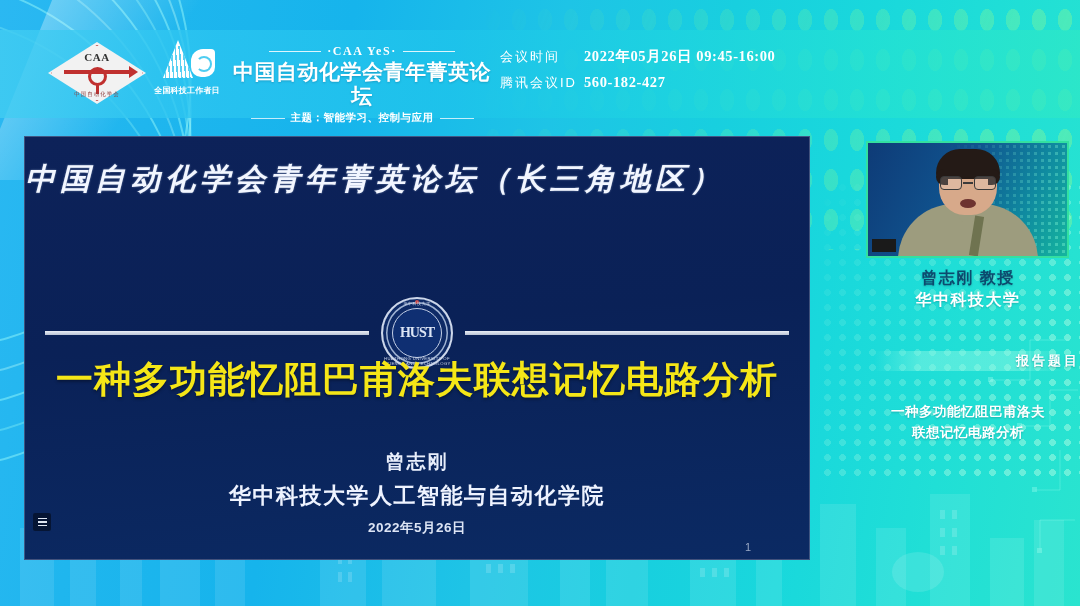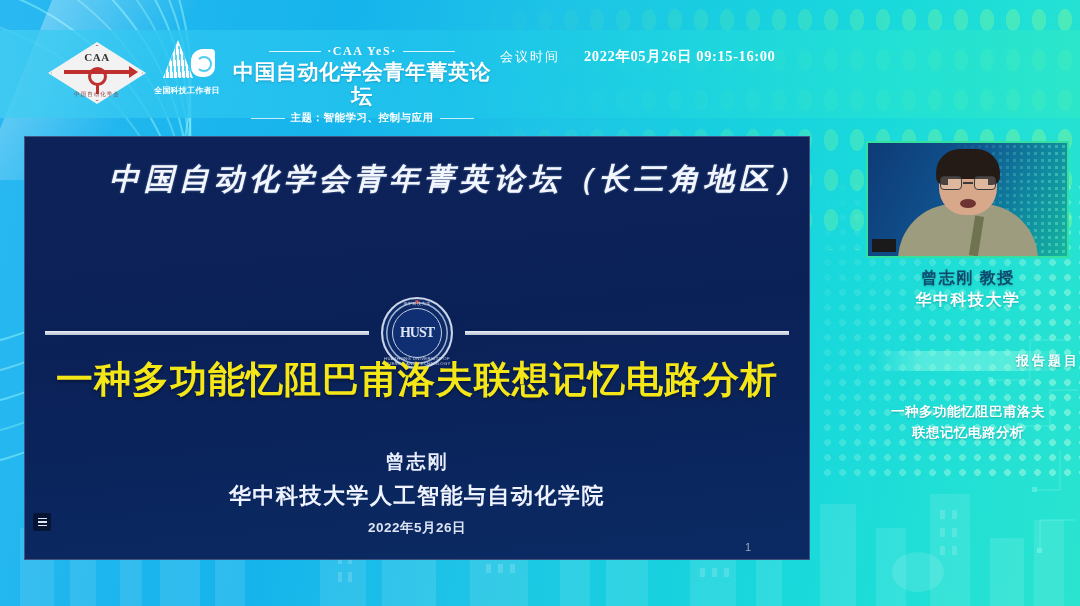--- a/index.html
+++ b/index.html
@@ -212,21 +212,21 @@
   
   .slide {
     position: absolute; left: 24px; top: 136px;
     width: 786px; height: 424px;
     background: linear-gradient(175deg, #0d2259 0%, #0a2157 45%, #0b2a63 100%);
     border: 1px solid rgba(255,255,255,.22);
     overflow: hidden;
   }
   .slide-head {
     position:absolute; left:0; right:0; top: 22px;
-    text-align:right;
+    text-align:left;
     color:#f2f6ff;
     font-family:"Liberation Serif", serif;
     font-size: 30px; font-weight: bold;
     letter-spacing: 5px;
     font-style: italic;
     text-shadow: 0 0 2px rgba(220,235,255,.5);
   }
   .rule-row {
     position:absolute; left: 20px; right: 20px; top: 160px;
     display:flex; align-items:center; gap: 0;
@@ -504,21 +504,25 @@
           </div>
         <div class="bc-main">中国自动化学会青年菁英论坛</div>
         <div class="bc-sub">
             <span>主题：智能学习、控制与应用</span>
           </div>
       </div>
 
       <div class="banner-info">
         <div class="bi-row">
           <div class="bi-label">会议时间</div>
-          <div class="bi-val">2022年05月26日  09:15-16:00</div>
+          <div class="bi-val">2022年05月26日  09:45-16:00</div>
+        </div>
+        <div class="bi-row">
+          <div class="bi-label">腾讯会议ID</div>
+          <div class="bi-val">560-182-427</div>
         </div>
       </div>
 
     </div>
   </div>
 
   <div class="slide">
 
     <div class="slide-head">中国自动化学会青年菁英论坛（长三角地区）</div>
 

